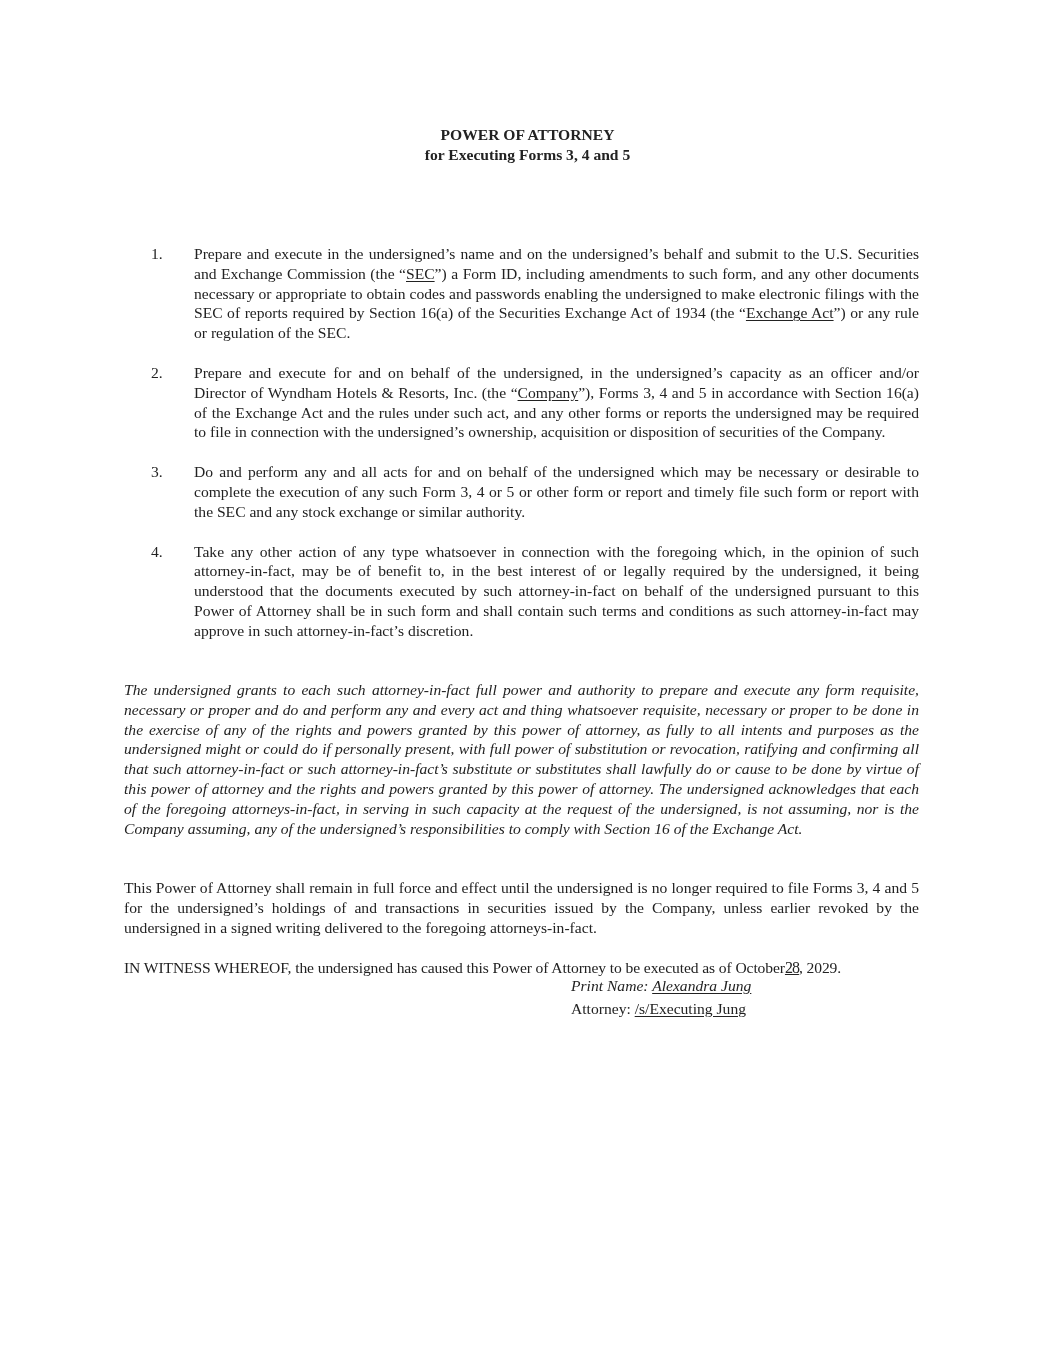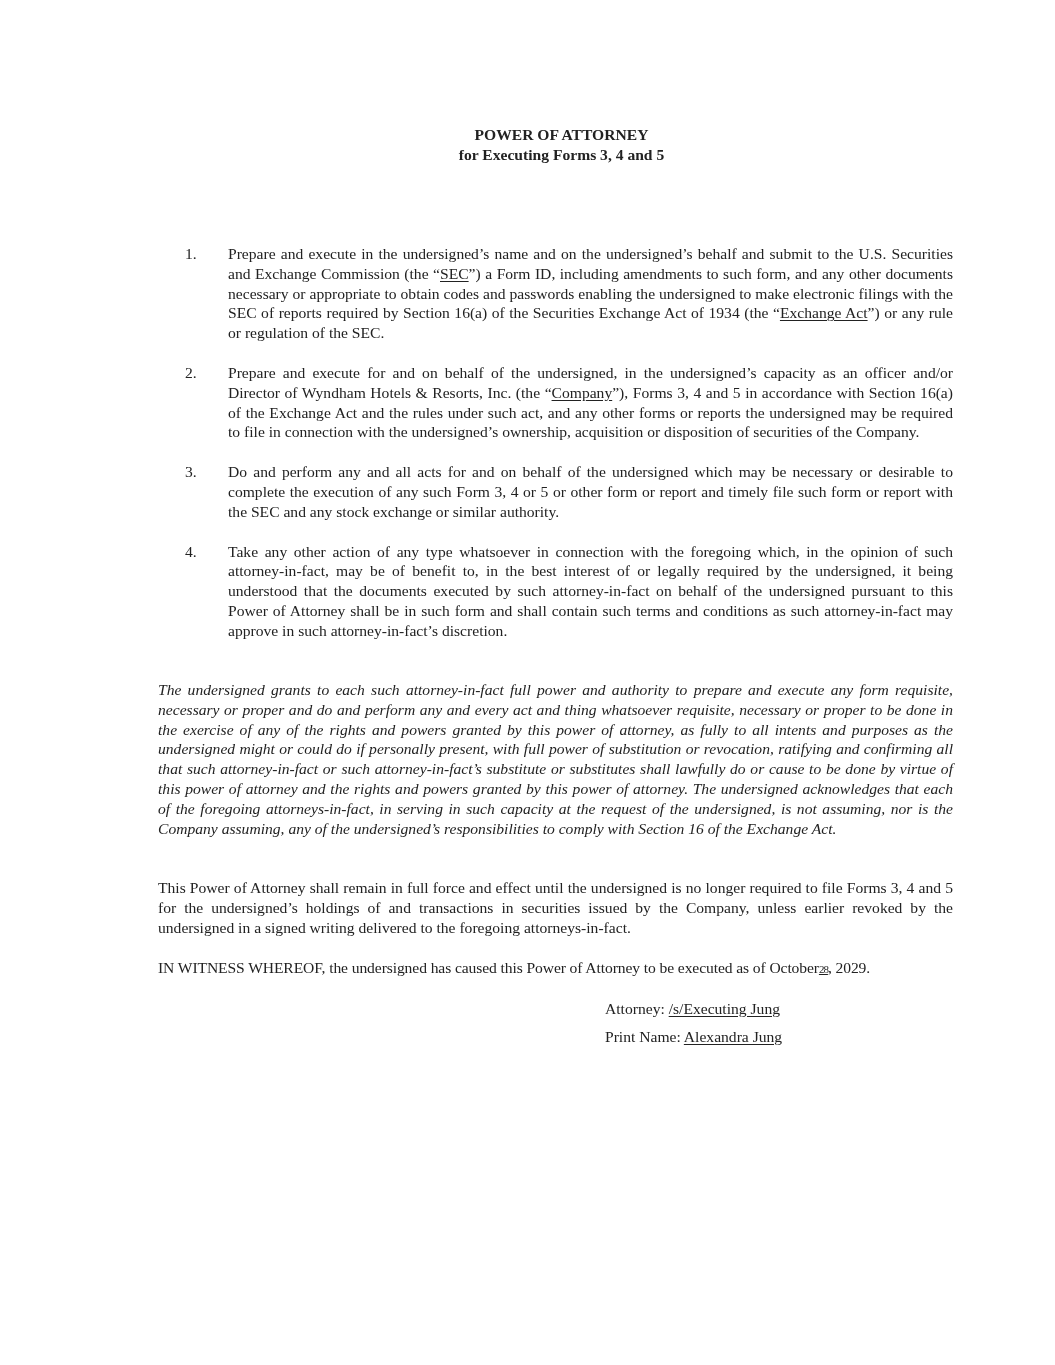--- a/index.html
+++ b/index.html
@@ -1,39 +1,39 @@
 <!DOCTYPE html>
 <html><head>
 <meta charset="utf-8">
 <style>
   html, body { margin: 0; padding: 0; background: #ffffff; }
   body {
     width: 1055px; height: 1365px; position: relative; overflow: hidden;
     font-family: "Liberation Serif", "DejaVu Serif", serif;
     color: #222222; font-size: 15.6px; line-height: 19.8px;
   }
-  .page { position: absolute; left: 0; top: 0; width: 863px; height: 1365px; margin-left: 34px; }
+  .page { position: absolute; left: 0; top: 0; width: 863px; height: 1365px; }
   .title {
     position: absolute; left: 0; width: 1055px; top: 125px;
     text-align: center; font-weight: bold; line-height: 20px;
   }
   .title div { margin: 0; }
   .intro { position: absolute; left: 137px; width: 782px; top: 184px; text-align: justify; }
   .list { position: absolute; left: 137px; width: 782px; top: 244px; }
   .item { position: relative; padding-left: 57px; margin-bottom: 20px; text-align: justify; }
   .item .num { position: absolute; left: 14px; top: 0; }
   .para { position: absolute; left: 124px; width: 795px; text-align: justify; }
   .p1 { top: 680px; font-style: italic; }
   .p2 { top: 878px; }
   .p3 { top: 958px; white-space: nowrap; letter-spacing: -0.1px; }
   .sig { position: absolute; left: 571px; }
   .sig1 { top: 999px; }
-  .sig2 { top: 1027px; }
+  .sig2 { top: 976px; font-style: italic; }
   .u { text-decoration: underline; text-underline-offset: 2px; }
-  .day { text-decoration: underline; font-size: 11px; letter-spacing: -1px; }
+  .day { text-decoration: underline; font-size: 16px; letter-spacing: -1px; }
 </style>
 </head>
 <body>
 
 <div class="page">
 
   <div class="title">
     <div>POWER OF ATTORNEY</div>
     <div>for Executing Forms 3, 4 and 5</div>
   </div>

